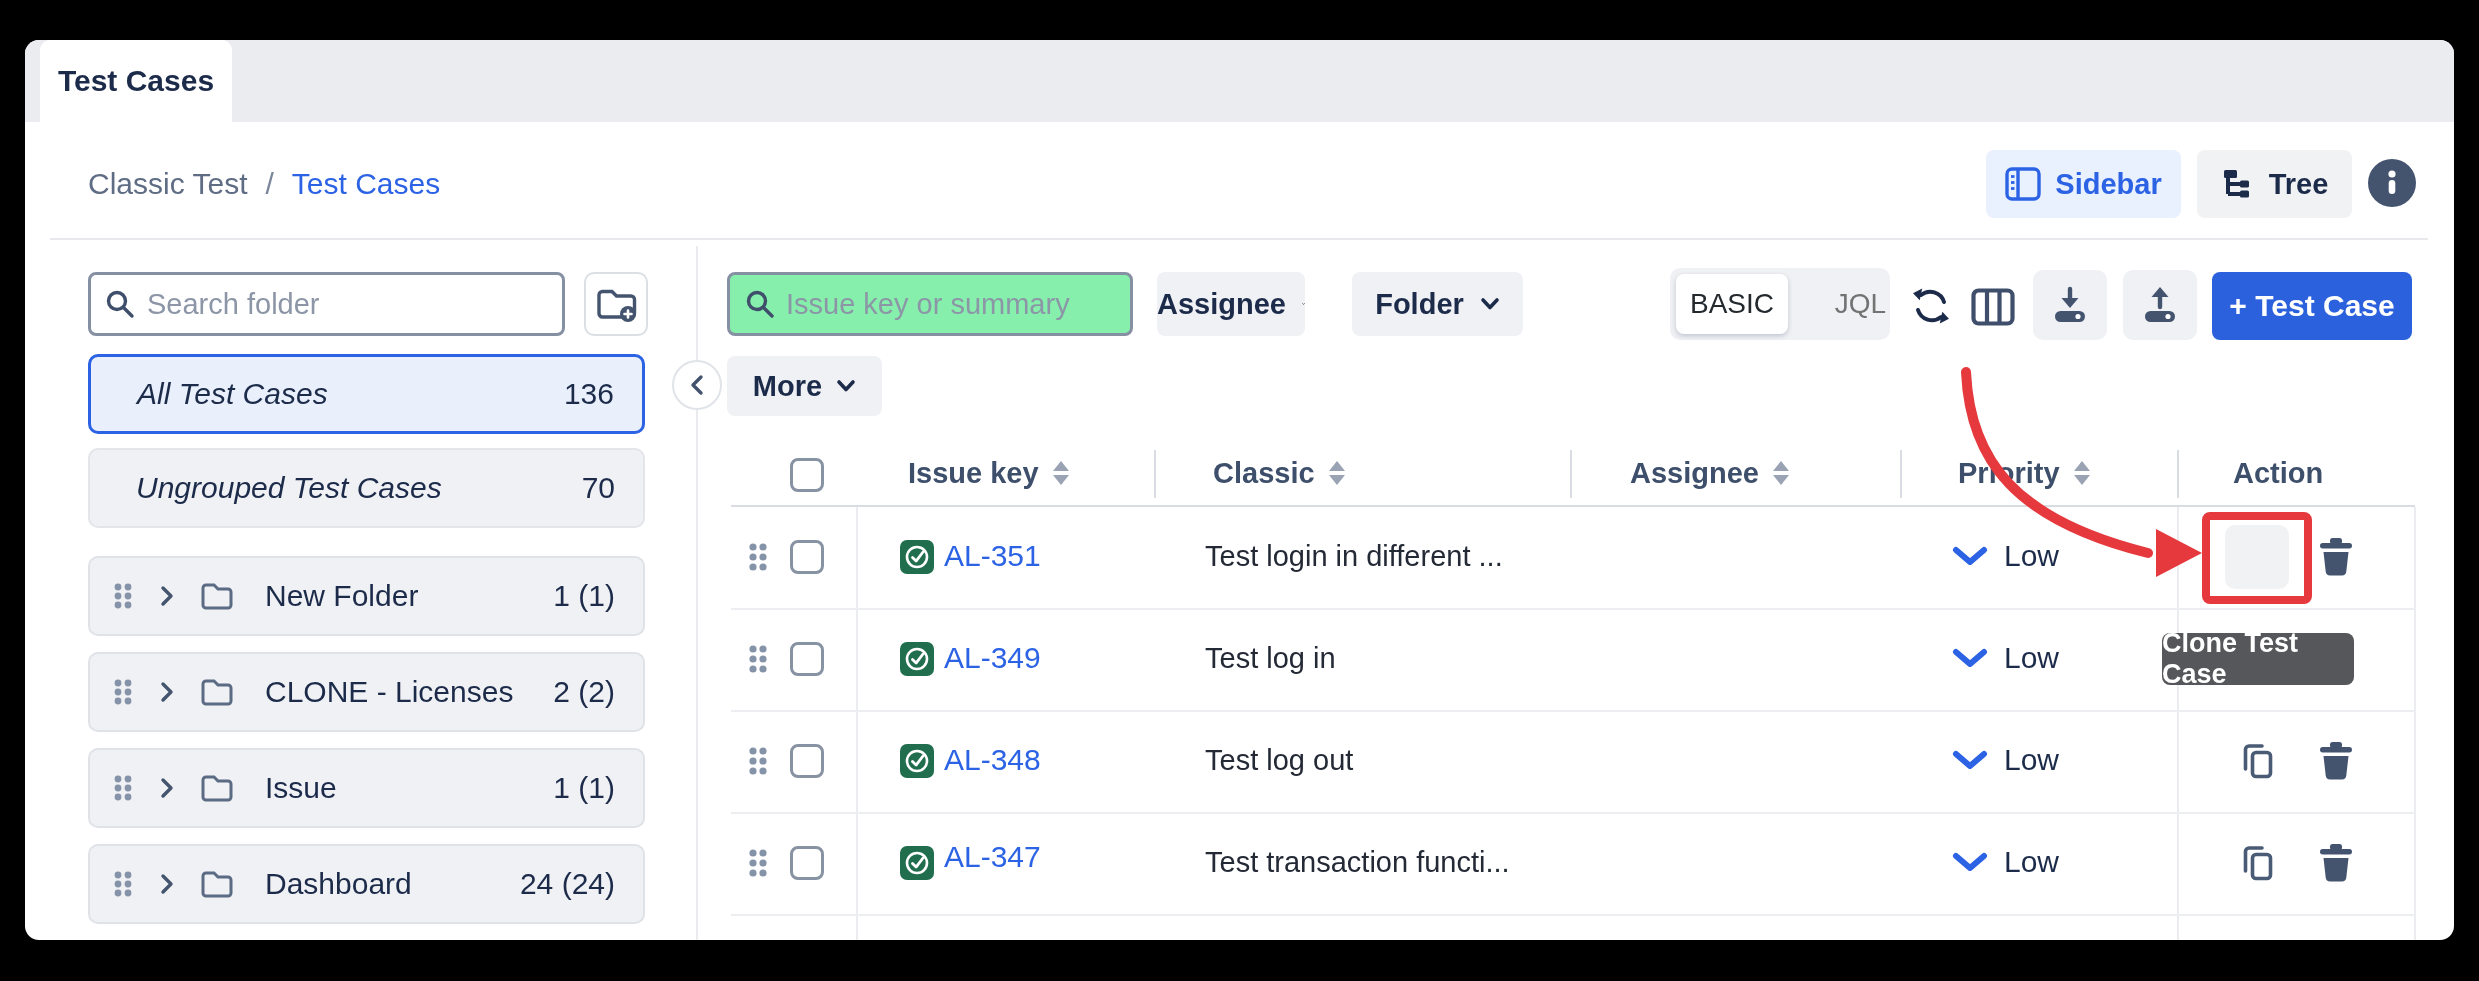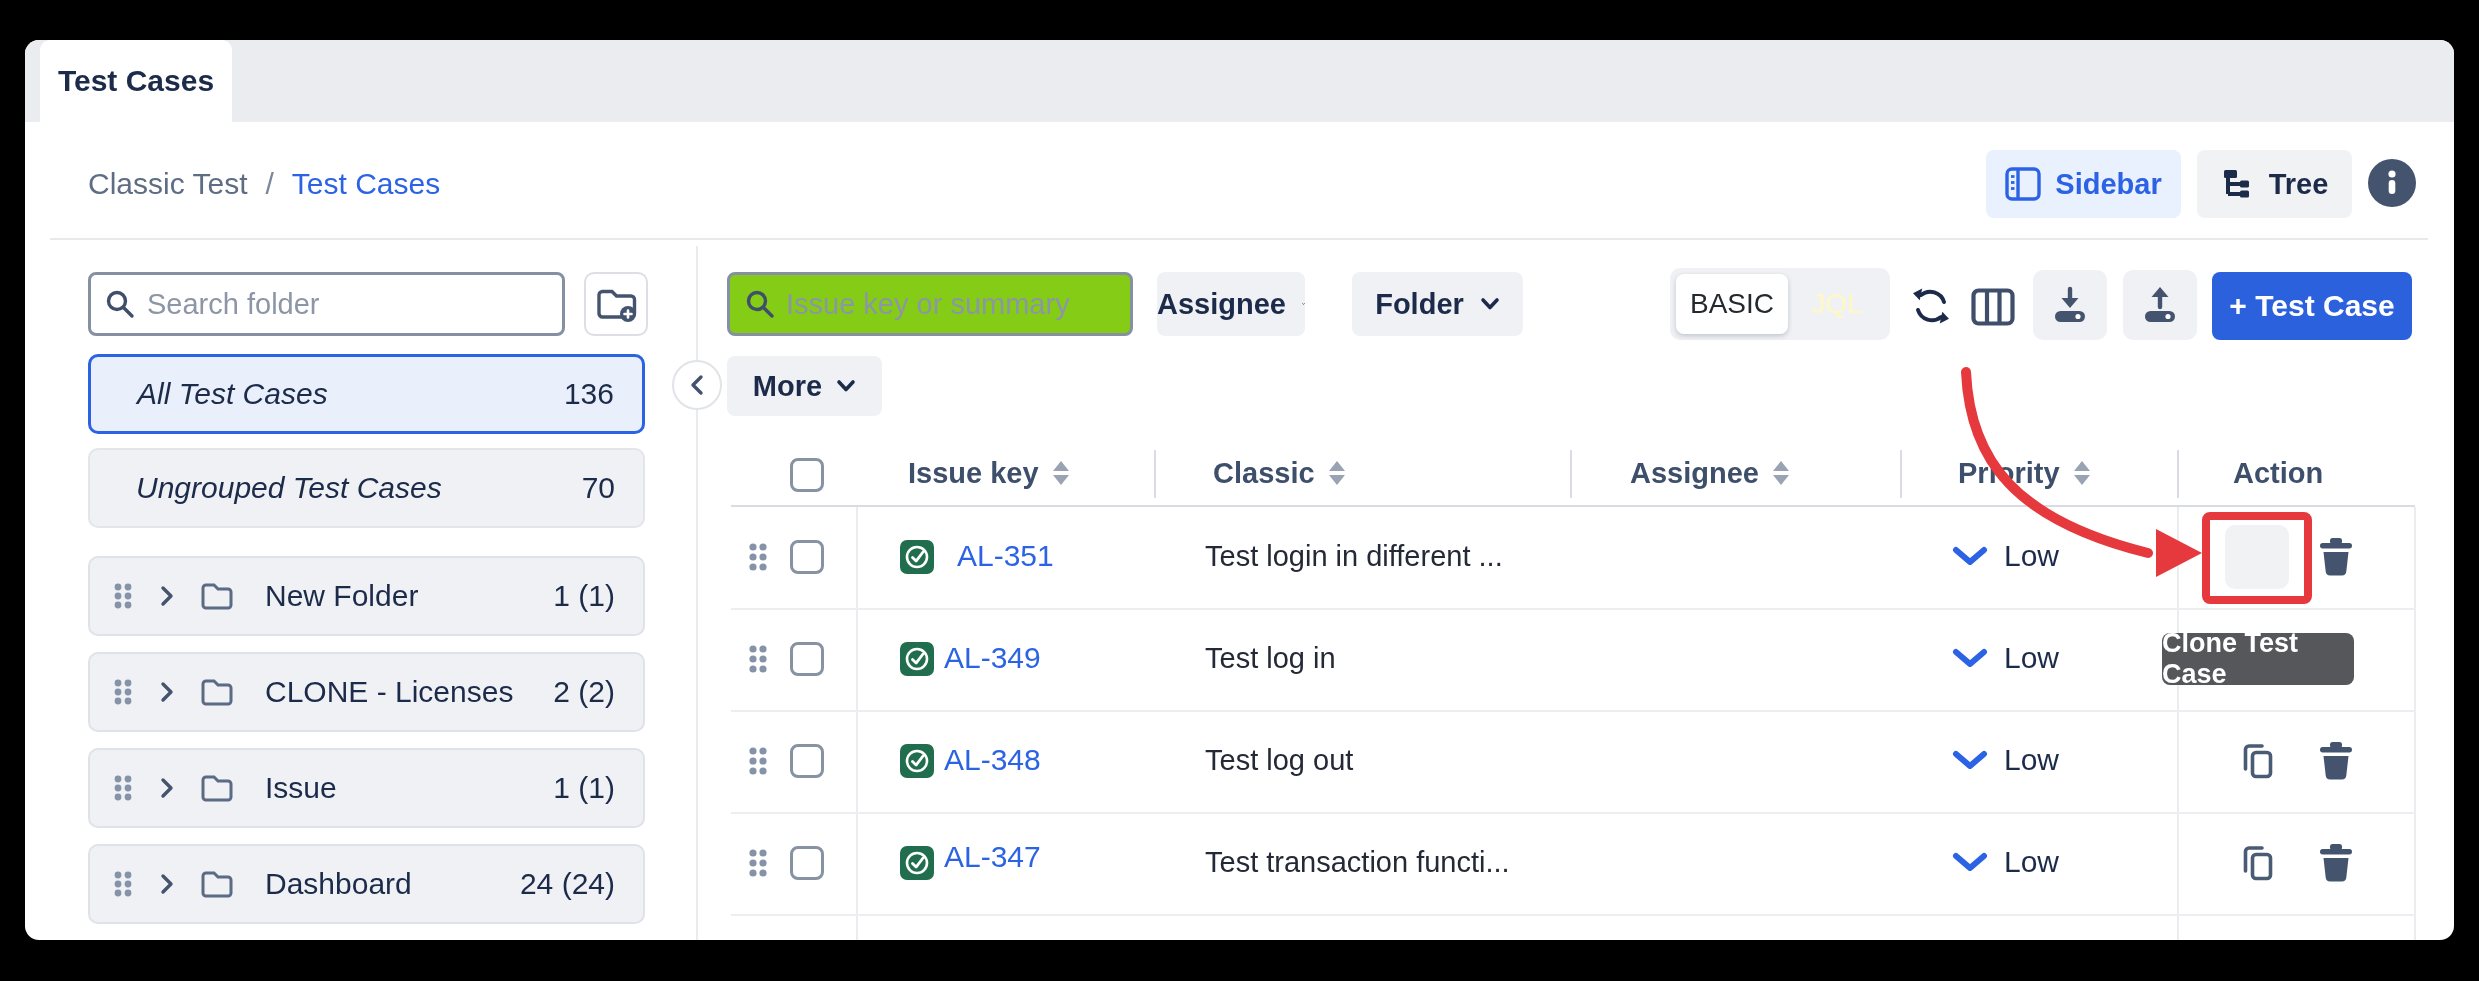--- a/index.html
+++ b/index.html
@@ -41,30 +41,30 @@
   .folder-item .grip{margin-left:22px;display:flex;}
   .folder-item .chev{margin-left:24px;display:flex;}
   .folder-item .fico{margin-left:24px;display:flex;}
   .folder-item .name{margin-left:31px;}
   .folder-item .cnt{margin-left:auto;margin-right:28px;}
   .vdivider{left:696px;top:246px;width:2px;height:694px;background:#e9ebef;}
   .collapse-btn{left:672px;top:360px;width:50px;height:50px;border-radius:50%;background:#fff;
        border:2px solid #e0e3e8;box-sizing:border-box;display:flex;align-items:center;justify-content:center;cursor:pointer;}
   
   .issue-search{left:727px;top:272px;width:406px;height:64px;border:3px solid #8590a2;border-radius:8px;
-       box-sizing:border-box;padding:0 12px 0 56px;font-size:29px;color:#1c2b4a;outline:none;background:#84cc16;
+       box-sizing:border-box;padding:0 12px 0 56px;font-size:29px;color:#1c2b4a;outline:none;background:#86efac;
        font-family:"Liberation Sans","DejaVu Sans",sans-serif;}
   .drop-btn{height:64px;top:272px;background:#f0f1f4;border-radius:8px;display:flex;align-items:center;
        justify-content:center;gap:16px;font-size:29px;font-weight:600;color:#1c2b4a;cursor:pointer;}
   .seg{left:1670px;top:268px;width:220px;height:72px;background:#f0f1f4;border-radius:10px;}
   .seg-basic{left:1676px;top:274px;width:112px;height:60px;background:#fff;border-radius:8px;
        box-shadow:0 2px 5px rgba(23,43,77,.22);display:flex;align-items:center;justify-content:center;
        font-size:28px;font-weight:500;color:#24292e;cursor:pointer;}
-  .seg-jql{left:1788px;top:274px;width:98px;height:60px;display:flex;align-items:center;justify-content:center;
-       font-size:28px;font-weight:500;color:#fef9c3;cursor:pointer;}
+  .seg-jql{left:1788px;top:274px;width:98px;height:60px;display:flex;align-items:center;justify-content:flex-end;
+       font-size:28px;font-weight:500;color:#737373;cursor:pointer;}
   .icon-btn{top:270px;width:74px;height:70px;background:#f0f1f4;border-radius:10px;
        display:flex;align-items:center;justify-content:center;cursor:pointer;}
   .newtc-btn{left:2212px;top:272px;width:200px;height:68px;background:#2c61de;border-radius:8px;
        display:flex;align-items:center;justify-content:center;color:#fff;font-size:30px;font-weight:700;cursor:pointer;}
   .more-btn{left:727px;top:356px;width:155px;height:60px;background:#f0f1f4;border-radius:8px;
        display:flex;align-items:center;justify-content:center;gap:14px;font-size:29px;font-weight:600;color:#1c2b4a;cursor:pointer;}
   
   .th{top:446px;height:54px;display:flex;align-items:center;gap:14px;font-size:29px;font-weight:700;color:#3e4f6b;}
   .hsep{top:450px;width:2px;height:48px;background:#d9dde3;}
   .header-border{left:731px;top:505px;width:1684px;height:2px;background:#d9dde3;}
@@ -410,21 +410,21 @@
       <span class="abs row-check" style="left: 790px; top: 34px;">
           <span class="checkbox" style="display:block"></span>
         </span>
       <span class="abs tc-ico" style="left: 900px; top: 34px;">
         <svg width="34" height="34" viewBox="0 0 34 34">
             <rect x="0" y="0" width="34" height="34" rx="7" fill="#216e4e"></rect>
             <circle cx="17" cy="17" r="10" fill="none" stroke="#fff" stroke-width="2.6"></circle>
             <path d="M12.5 17.5 l3.6 3.6 L23 12" fill="none" stroke="#fff" stroke-width="2.8" stroke-linecap="round" stroke-linejoin="round"></path>
           </svg>
       </span>
-      <span class="abs key-text" style="left: 944px; top: 33px; margin-left: 13px;">AL-351</span>
+      <span class="abs key-text" style="left: 944px; top: 33px;">AL-351</span>
       <span class="abs sum-text" style="left: 1205px; top: 34px;">Test login in different ...</span>
       <span class="abs pri-ico" style="left: 1951px; top: 40px;">
         <svg width="38" height="22" viewBox="0 0 38 22">
             <polyline points="5,4 19,16 33,4" fill="none" stroke="#2c63e5" stroke-width="6" stroke-linecap="round" stroke-linejoin="round"></polyline>
           </svg>
       </span>
       <span class="abs low-text" style="left: 2004px; top: 33px;">Low</span>
       <span class="abs action-ico clone-pos" style="left: 2241px; top: 32px;">
         <svg width="34" height="38" viewBox="0 0 34 38">
             <path d="M21 4 H8 a3.5 3.5 0 0 0 -3.5 3.5 V27" fill="none" stroke="#4a5b76" stroke-width="3.6" stroke-linecap="round"></path>

